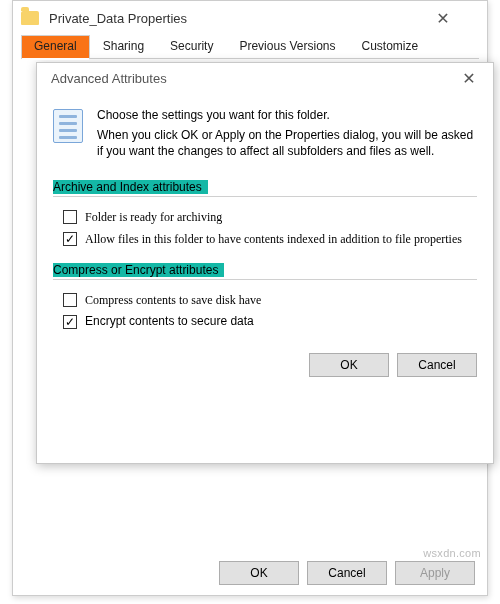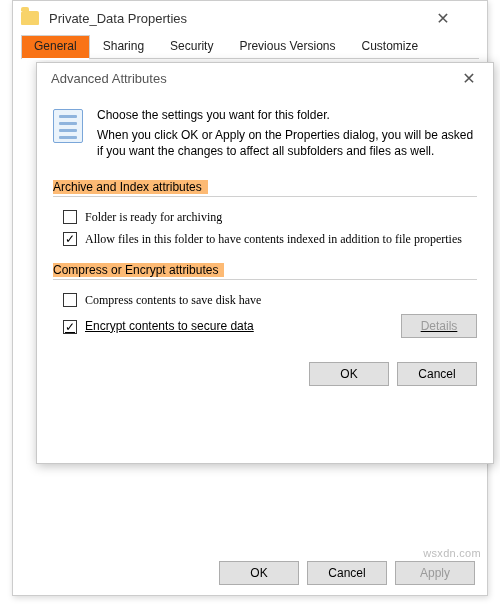--- a/index.html
+++ b/index.html
@@ -157,21 +157,21 @@
   .group {
     margin-bottom: 14px;
     padding-top: 2px;
   }
   .group-title {
     font-size: 12px;
     color: #000;
     position: relative;
     padding-right: 6px;
     display: inline-block;
-    background: #fdba74;
+    background: #14b8a6;
     margin-bottom: 10px;
   }
   .grouprule {
     border: none;
     border-top: 1px solid #d0d0d0;
     margin-top: -8px;
     margin-bottom: 12px;
   }
   .checkrow {
     display: flex;
@@ -189,21 +189,20 @@
     display: flex;
     align-items: center; justify-content: center;
     font-size: 12px; line-height: 1;
   }
   .cb.checked::after { content: "✓"; color: #000; }
   .rowwithbtn {
     display: flex;
     align-items: center;
     margin: 4px 0 6px 10px;
     gap: 8px;
-    text-decoration: underline;
   }
   .rowwithbtn .left {
     display: flex; gap: 8px; align-items: flex-start;
     flex: 1;
   }
   .adv-buttons {
     display: flex;
     justify-content: flex-end;
     gap: 8px;
     padding: 10px 16px 0 0;
@@ -272,21 +271,20 @@
       <hr class="grouprule">
       <label class="checkrow">
         <span class="cb"></span>
         <span>Compress contents to save disk have</span>
       </label>
       <div class="rowwithbtn">
         <label class="left">
           <span class="cb checked"></span>
           <span>Encrypt contents to secure data</span>
         </label>
-        <button class="btn" disabled="" style="min-width:76px">Details</button>
       </div>
     </div>
   </div>
 
   <div class="adv-buttons">
     <button class="btn">OK</button>
     <button class="btn">Cancel</button>
   </div>
 </div>
 

